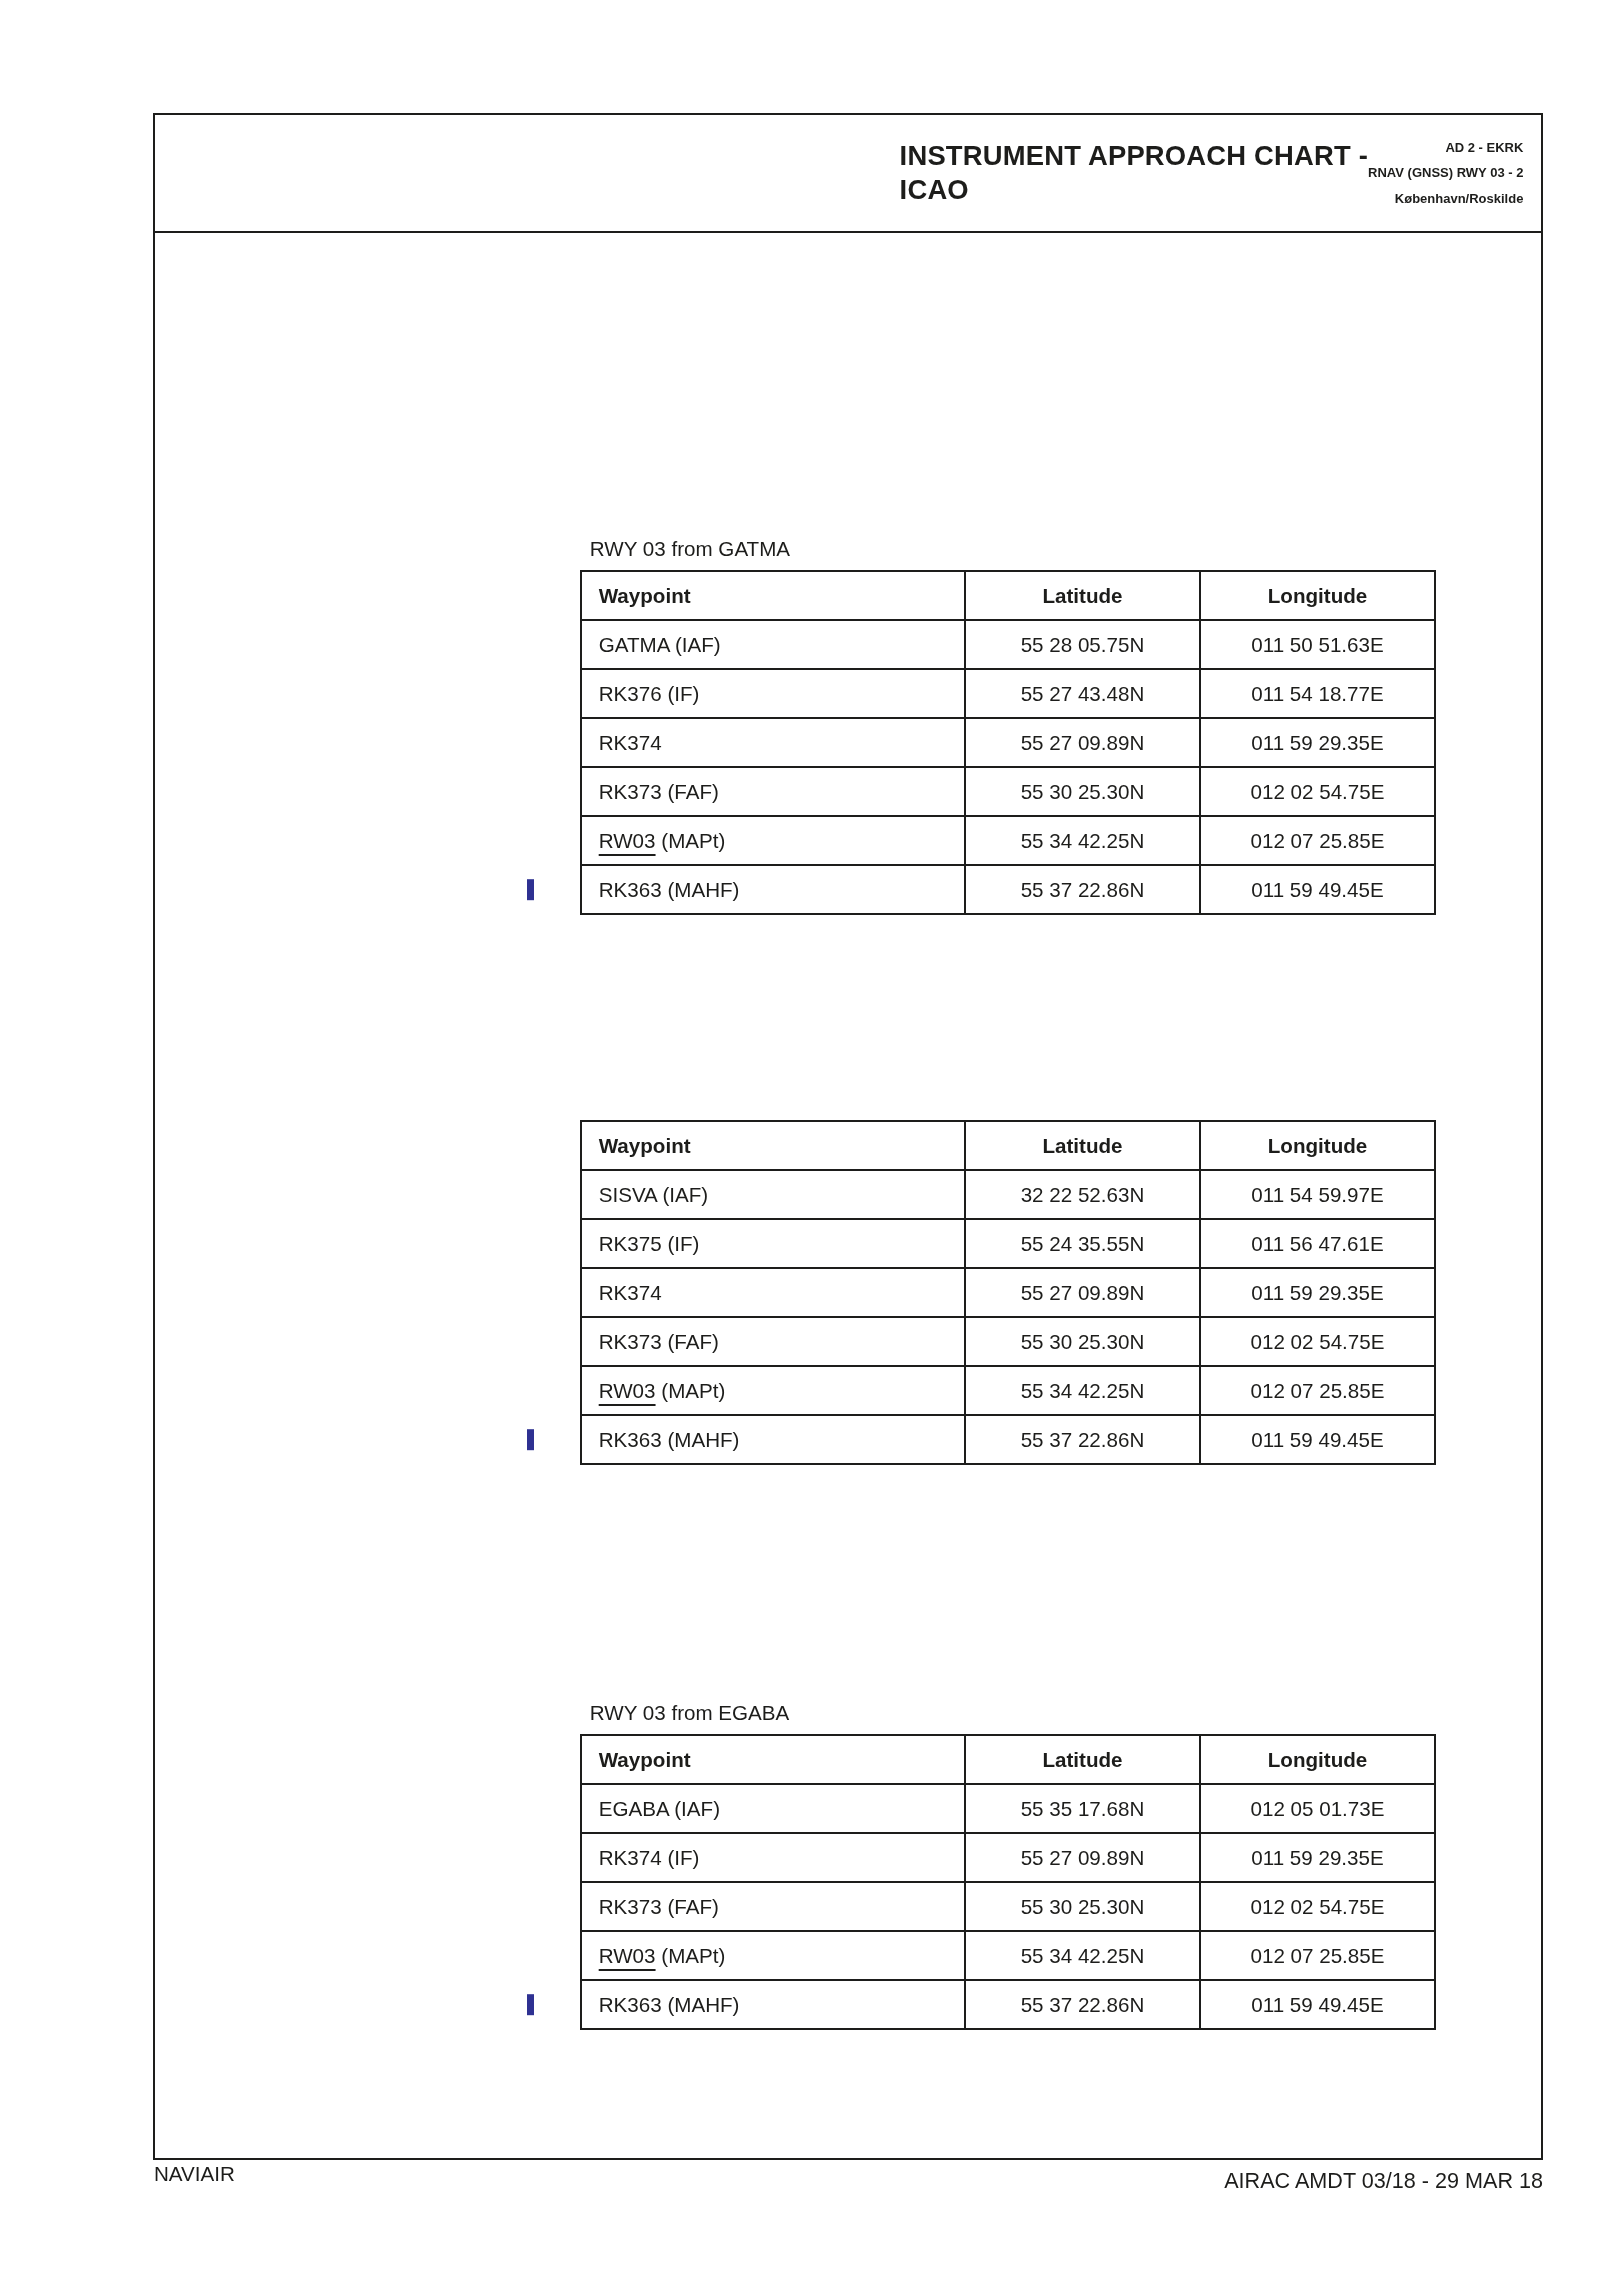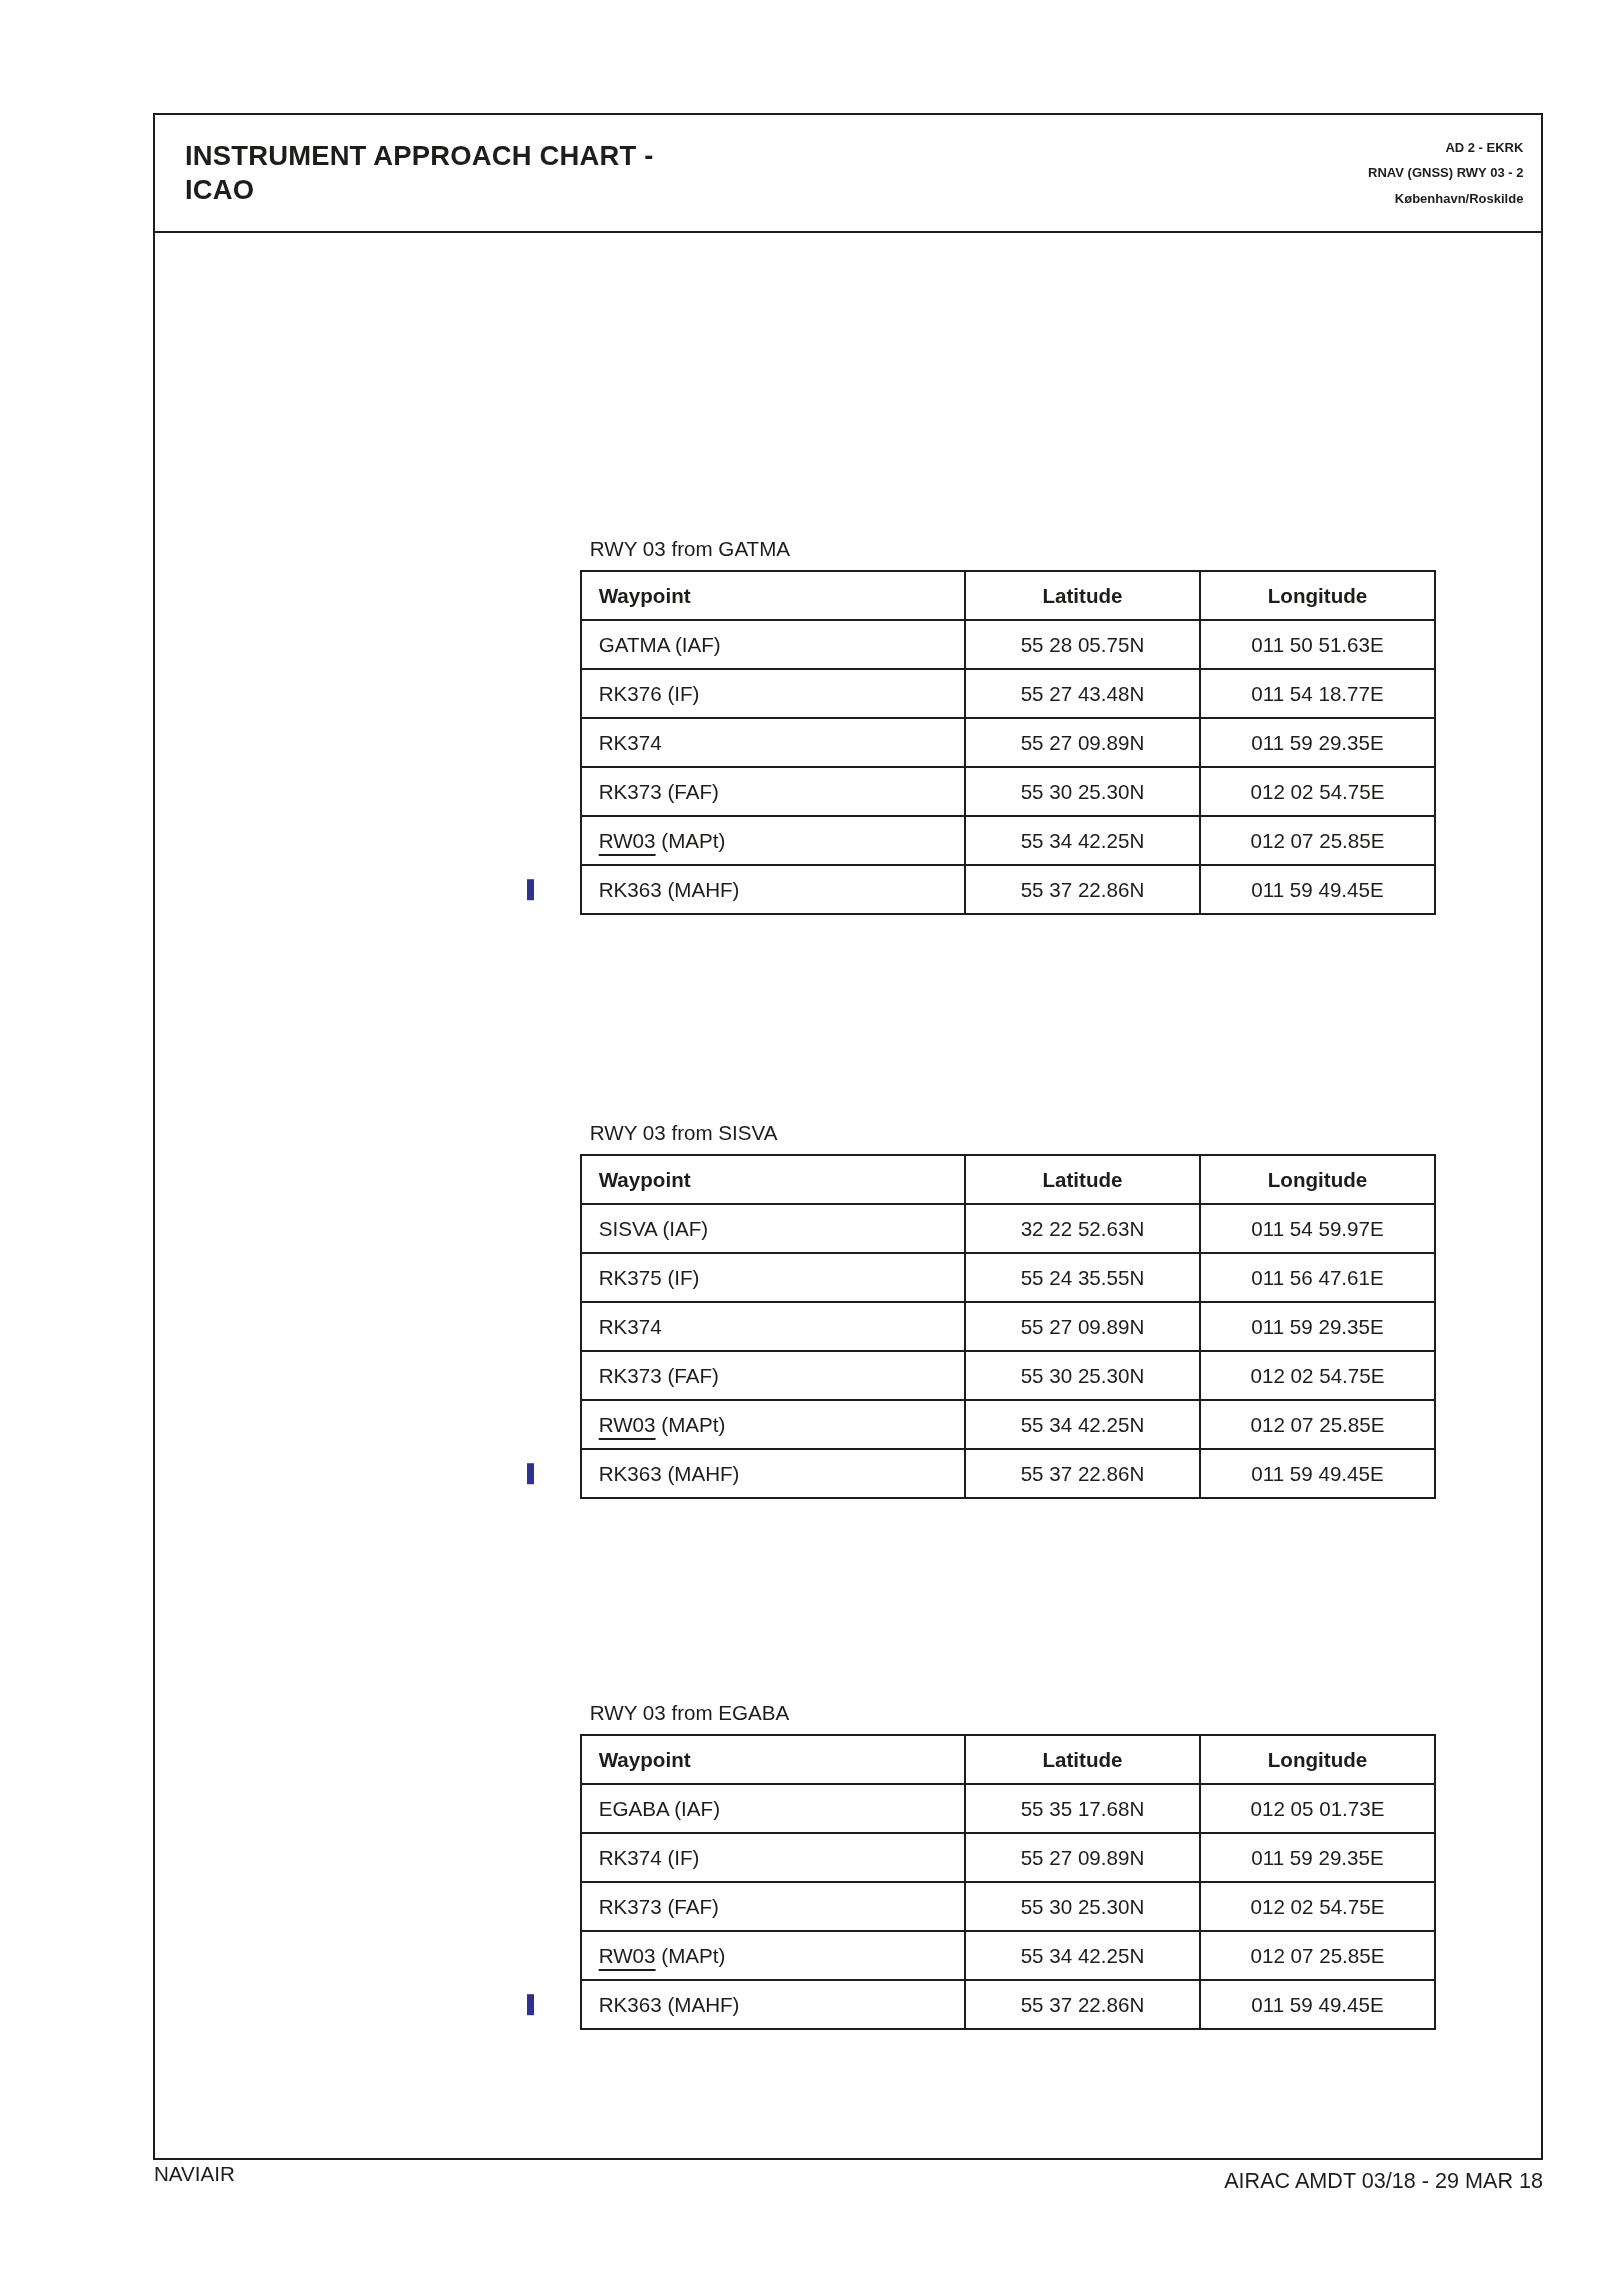--- a/index.html
+++ b/index.html
@@ -18,21 +18,21 @@
   .page{
     position:absolute;left:0;top:0;width:1620px;height:2292px;background:var(--bg);
   }
   .content-box{
     position:absolute;left:153px;top:113px;width:1390px;height:2047px;
     border:2.9px solid var(--ink);
   }
   .header-band{
     position:absolute;left:0;top:0;width:100%;height:118px;
     border-bottom:2.9px solid var(--ink);
-    display:flex;justify-content:space-between;align-items:center;
+    display:flex;justify-content:flex-end;align-items:center;
   }
   .title{
     padding-left:30px;
     font-size:27.4px;font-weight:bold;line-height:34px;letter-spacing:0.2px;
   }
   .header-right{
     padding-right:17.6px;text-align:right;
     font-size:13px;font-weight:bold;line-height:25.5px;
   }
   .wp-section{
@@ -135,21 +135,20 @@
               </tr>
               <tr>
                 <td class="left">RK363 (MAHF)<span class="change-bar"></span></td>
                 <td class="center">55 37 22.86N</td>
                 <td class="center">011 59 49.45E</td>
               </tr>
             </tbody>
           </table>
         </section>
         <section class="wp-section" style="top: 1005px;">
-          <div class="caption">RWY 03 from SISVA</div>
           <table class="wp">
             <colgroup>
               <col class="c1">
               <col class="c2">
               <col class="c3">
             </colgroup>
             <thead>
               <tr>
                 <th class="left">Waypoint</th>
                 <th class="center">Latitude</th>

